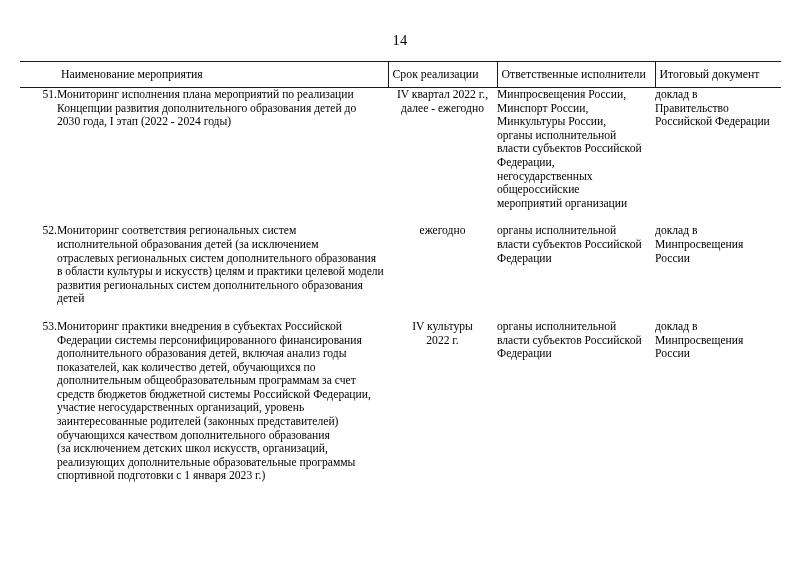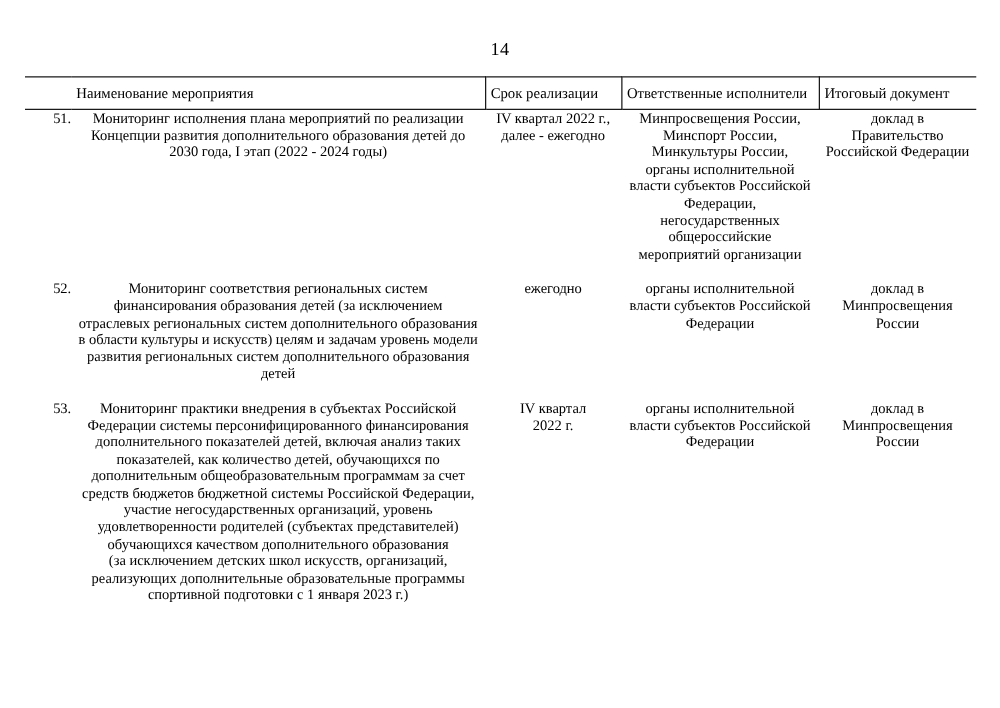--- a/index.html
+++ b/index.html
@@ -96,21 +96,21 @@
   td.cell-resp {
     text-align: left;
     padding-left: 9px;
     padding-right: 4px;
   }
   td.cell-doc {
     text-align: left;
     padding-left: 8px;
     padding-right: 3px;
   }
-  .ln { display: block; white-space: pre; text-align: center; }
+  .ln { display: block; white-space: pre; }
 </style>
 </head>
 <body>
 
 <div class="page">
 
   <div class="page-number">14</div>
 
   <table class="doc-table">
     <colgroup>
@@ -158,23 +158,23 @@
             <span class="ln">Российской Федерации</span>
           </td>
         </tr>
         <tr class="spacer">
           <td colspan="5"></td>
         </tr>
         <tr>
           <td class="cell-num">52.</td>
           <td class="cell-name">
             <span class="ln">Мониторинг соответствия региональных систем</span>
-            <span class="ln">финансирования образования детей (за исключением</span>
+            <span class="ln">исполнительной образования детей (за исключением</span>
             <span class="ln">отраслевых региональных систем дополнительного образования</span>
-            <span class="ln">в области культуры и искусств) целям и задачам уровень модели</span>
+            <span class="ln">в области культуры и искусств) целям и практики целевой модели</span>
             <span class="ln">развития региональных систем дополнительного образования</span>
             <span class="ln">детей</span>
           </td>
           <td class="cell-term">
             <span class="ln">ежегодно</span>
           </td>
           <td class="cell-resp">
             <span class="ln">органы исполнительной</span>
             <span class="ln">власти субъектов Российской</span>
             <span class="ln">Федерации</span>
@@ -186,33 +186,33 @@
           </td>
         </tr>
         <tr class="spacer">
           <td colspan="5"></td>
         </tr>
         <tr>
           <td class="cell-num">53.</td>
           <td class="cell-name">
             <span class="ln">Мониторинг практики внедрения в субъектах Российской</span>
             <span class="ln">Федерации системы персонифицированного финансирования</span>
-            <span class="ln">дополнительного показателей детей, включая анализ таких</span>
+            <span class="ln">дополнительного образования детей, включая анализ годы</span>
             <span class="ln">показателей, как количество детей, обучающихся по</span>
             <span class="ln">дополнительным общеобразовательным программам за счет</span>
             <span class="ln">средств бюджетов бюджетной системы Российской Федерации,</span>
             <span class="ln">участие негосударственных организаций, уровень</span>
-            <span class="ln">удовлетворенности родителей (субъектах представителей)</span>
+            <span class="ln">заинтересованные родителей (законных представителей)</span>
             <span class="ln">обучающихся качеством дополнительного образования</span>
             <span class="ln">(за исключением детских школ искусств, организаций,</span>
             <span class="ln">реализующих дополнительные образовательные программы</span>
             <span class="ln">спортивной подготовки с 1 января 2023 г.)</span>
           </td>
           <td class="cell-term">
-            <span class="ln">IV квартал</span>
+            <span class="ln">IV культуры</span>
             <span class="ln">2022 г.</span>
           </td>
           <td class="cell-resp">
             <span class="ln">органы исполнительной</span>
             <span class="ln">власти субъектов Российской</span>
             <span class="ln">Федерации</span>
           </td>
           <td class="cell-doc">
             <span class="ln">доклад в</span>
             <span class="ln">Минпросвещения</span>

